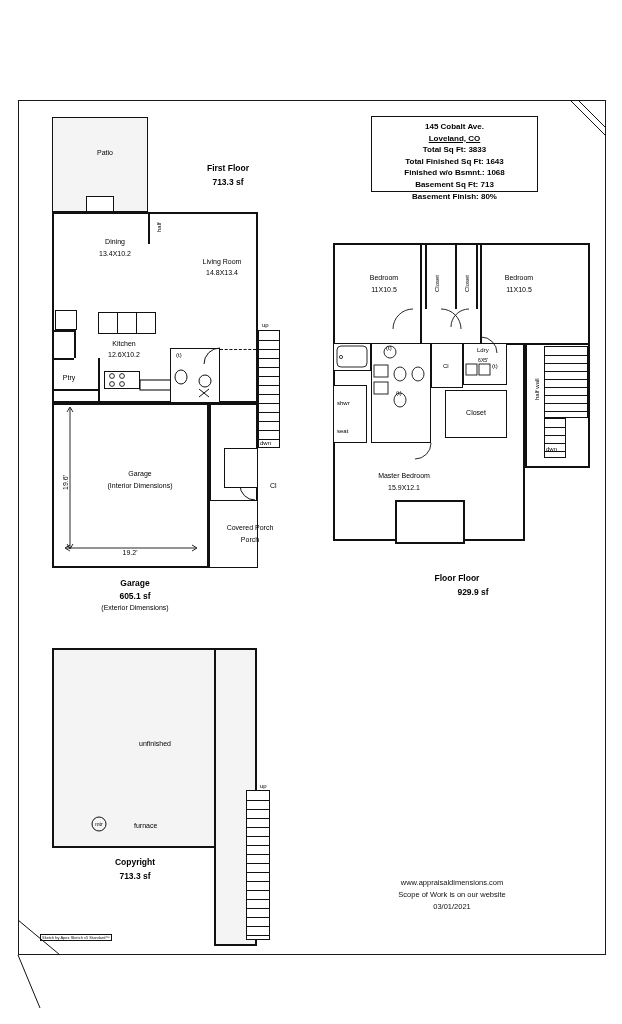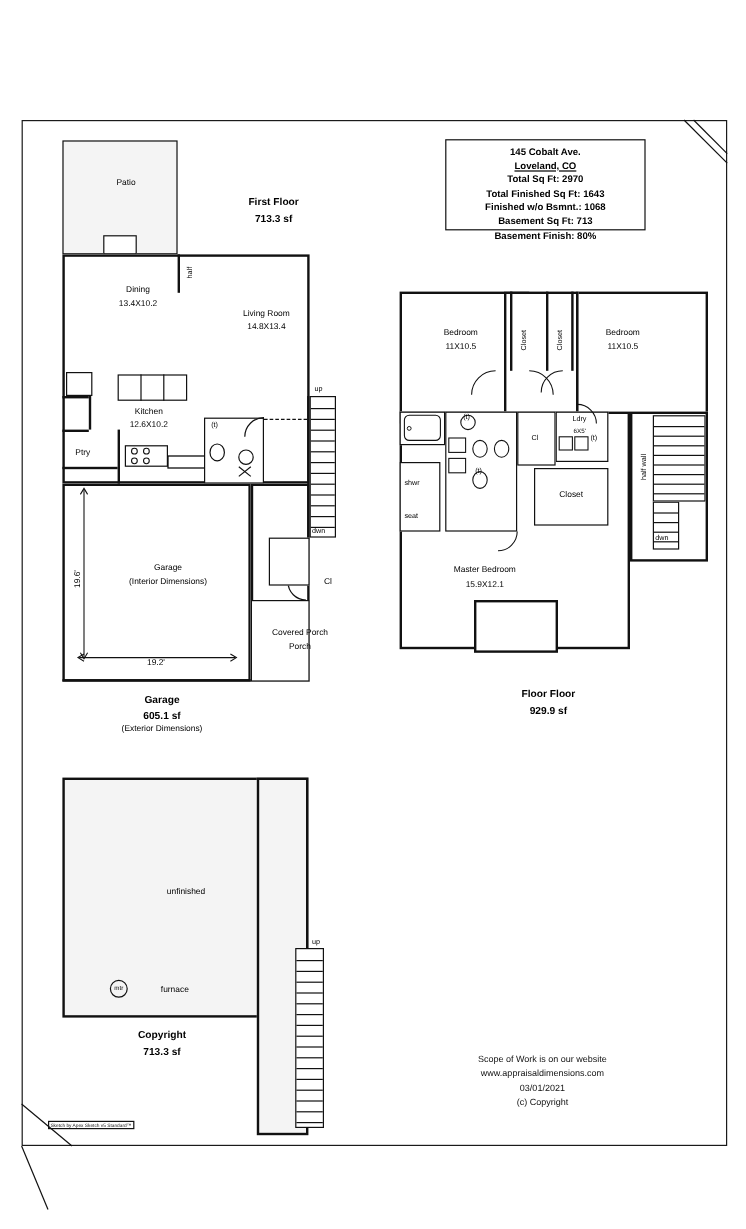--- a/index.html
+++ b/index.html
@@ -149,21 +149,21 @@
   <svg class="ov">
     <line x1="570" y1="100" x2="606" y2="136" stroke="#111" stroke-width="1"></line>
     <line x1="578" y1="100" x2="606" y2="128" stroke="#111" stroke-width="1"></line>
     <line x1="18" y1="920" x2="60" y2="955" stroke="#111" stroke-width="1"></line>
     <line x1="18" y1="955" x2="40" y2="1008" stroke="#111" stroke-width="1"></line>
   </svg>
 
   <div class="infobox">
     <div>145 Cobalt Ave.</div>
     <div class="u">Loveland, CO</div>
-    <div>Total Sq Ft:  2970</div>
+    <div>Total Sq Ft:  3833</div>
     <div>Total Finished Sq Ft:  1643</div>
     <div>Finished w/o Bsmnt.:  1068</div>
     <div>Basement Sq Ft:  713</div>
     <div>Basement Finish:  80%</div>
   </div>
 
   <div>
 
     <div class="wall-thin fill-gray" style="left:52px; top:117px; width:96px; height:95px;"></div>
     <div class="lbl lbl-c lbl-7" style="left:105px; top:149px;">Patio</div>
@@ -359,21 +359,21 @@
         <i style="top:16px"></i>
         <i style="top:24px"></i>
         <i style="top:32px"></i>
     </div>
     <div class="lbl lbl-6" style="left:546px; top:446px;">dwn</div>
 
     <div class="lbl lbl-c lbl-7" style="left:404px; top:472px;">Master Bedroom</div>
     <div class="lbl lbl-c lbl-7" style="left:404px; top:484px;">15.9X12.1</div>
 
     <div class="lbl lbl-c lbl-b lbl-9" style="left:457px; top:573px;">Floor Floor</div>
-    <div class="lbl lbl-c lbl-b lbl-9" style="left:457px; top:587px;">929.9 sf</div>
+    <div class="lbl lbl-c lbl-b lbl-9" style="left:473px; top:587px;">929.9 sf</div>
   </div>
 
   <div>
     <div class="wall fill-gray" style="left:52px; top:648px; width:205px; height:200px;"></div>
     <div class="wall fill-gray" style="left:214px; top:648px; width:43px; height:298px;"></div>
 
     <div class="lbl lbl-c lbl-7" style="left:155px; top:740px;">unfinished</div>
 
     <svg class="ov">
       <circle cx="99" cy="824" r="7" fill="none" stroke="#111" stroke-width="1"></circle>
@@ -399,21 +399,20 @@
         <i style="top:135px"></i>
         <i style="top:144px"></i>
     </div>
     <div class="lbl lbl-6" style="left:260px; top:783px;">up</div>
 
     <div class="lbl lbl-c lbl-b lbl-9" style="left:135px; top:857px;">Copyright</div>
     <div class="lbl lbl-c lbl-b lbl-9" style="left:135px; top:871px;">713.3 sf</div>
   </div>
 
   <div class="footer" style="left:322px; top:877px;">
+    <div>www.appraisaldimensions.com</div>
     <div>Scope of Work is on our website</div>
-    <div>www.appraisaldimensions.com</div>
     <div>03/01/2021</div>
-    <div>(c) Copyright</div>
   </div>
 
   <div class="sketch-cred">Sketch by Apex Sketch v5 Standard™</div>
 
 </div>
 
 </body></html>

